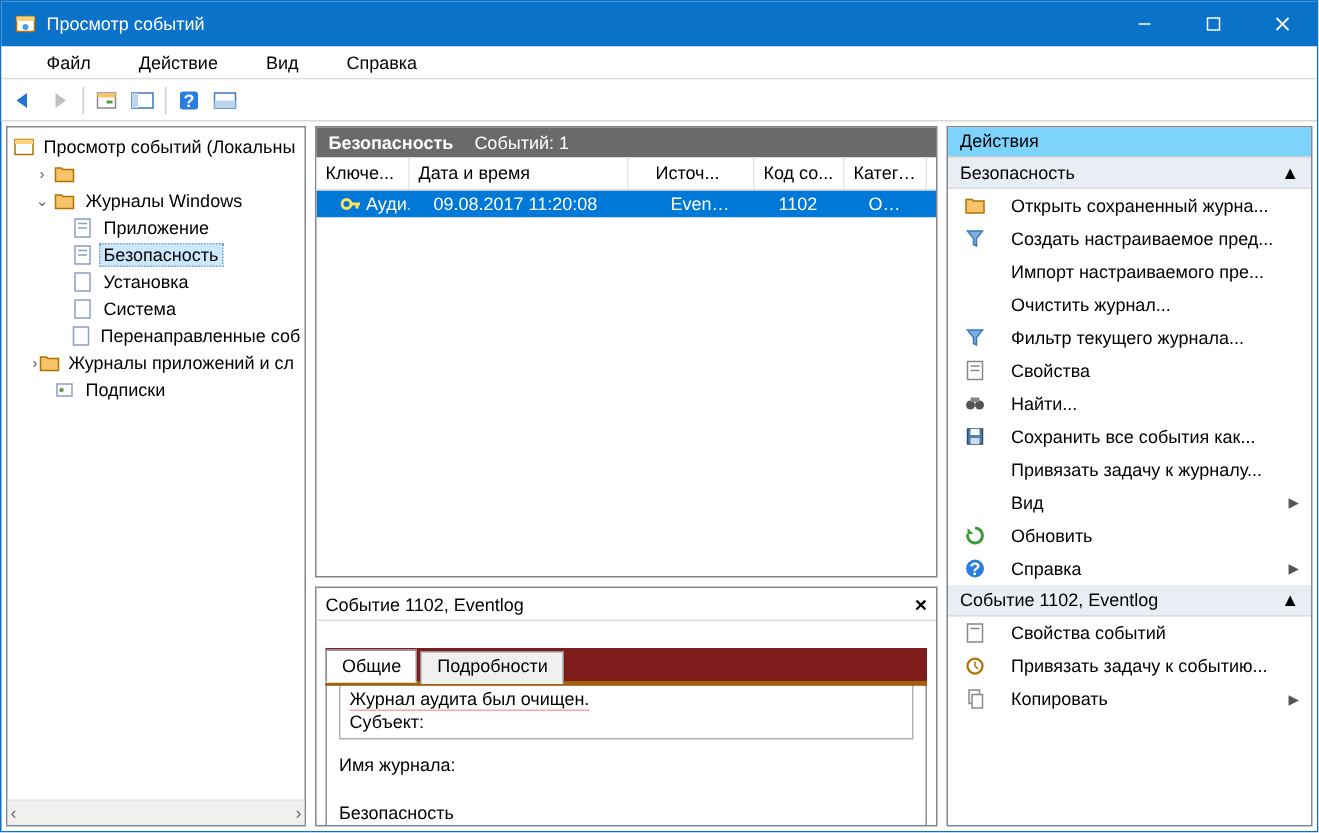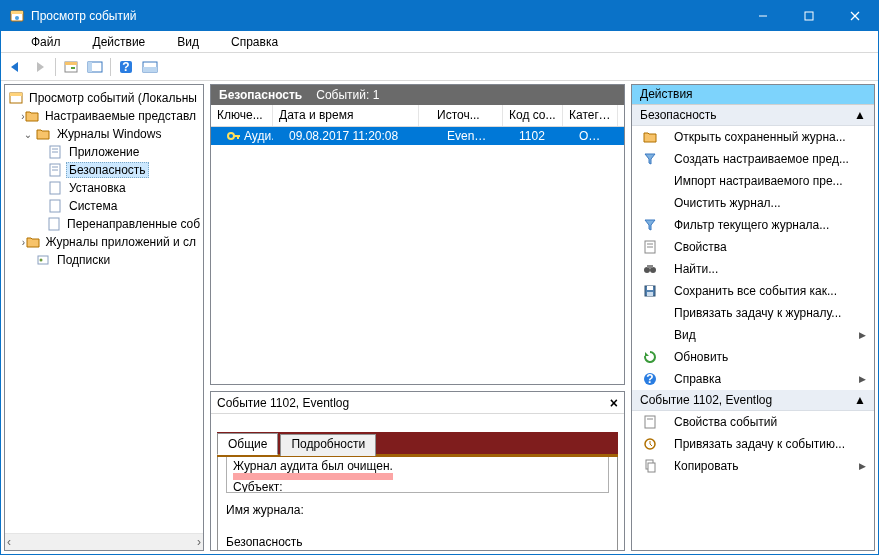--- a/index.html
+++ b/index.html
@@ -38,21 +38,21 @@
 .c1 { width: 62px; } .c2 { width: 146px; } .c3 { width: 72px; margin-left: 12px; } .c4 { width: 60px; } .c5 { width: 55px; }
 .detail-pane { height: 160px; }
 .detail-title { height: 22px; display: flex; align-items: center; justify-content: space-between; padding: 0 6px; border-bottom: 1px solid #d9d9d9; }
 .detail-body { padding: 6px; flex:1; overflow:hidden;}
 .tabs { display: flex; border-bottom: 3px solid #a16207; background:#7f1d1d; position:relative; top:12px;}
 .tab { padding: 3px 10px; border: 1px solid #919191; border-bottom: none; margin-right: 2px; background: #fff; position: relative; top: 1px; cursor:default;}
 .tab.active { background: #fff; border-bottom: 1px solid #fff; z-index:2;}
 .tab:not(.active) { background: #f0f0f0; top: 2px; padding-top: 2px; padding-bottom:2px;}
 .tab-content { border: 1px solid #919191; border-top:none; padding: 10px 8px; }
 .msg-box { border: 1px solid #b0b0b0; background:#fff; padding: 3px 6px; height: 38px; overflow:hidden;}
-.underlined { border-bottom: 7px solid #fca5a5; display:inline-block;}
+.underlined { border-bottom: 1px solid #fca5a5; display:inline-block;}
 .field-row { margin-top: 10px; display:flex; gap: 18px; flex-direction: column;}
 .actions-pane { width: 244px; }
 .actions-header { height: 20px; background: #7dd3fc; border-bottom: 1px solid #d0d0d0; padding: 2px 8px; font-weight: 400; }
 .actions-list { flex:1; overflow:auto;}
 .action-group-title { background: #e9eef5; padding: 3px 8px; display: flex; justify-content: space-between; align-items: center; border-bottom: 1px solid #d9dee5; cursor:default;}
 .action-item { display: flex; align-items: center; padding: 3px 8px 3px 10px; gap: 16px; cursor: default; overflow:hidden; }
 .action-item.with-arrow { justify-content: flex-start; }
 .action-item .arrow { margin-left: auto; font-size: 9px; color:#555;}
 .action-icon { width: 16px; height: 16px; display:inline-flex; align-items:center; justify-content:center; flex-shrink:0;}
 .action-icon.blank { width:16px;}
@@ -154,21 +154,20 @@
             </span>
           <span class="label">Просмотр событий (Локальны</span>
         </div>
         <div class="tree-row" style="padding-left:12px">
           <span class="tw">›</span>
           <span class="tree-icon">
               <svg width="14" height="12">
                 <path d="M1 2h4l1 1h7v8H1z" fill="#f7c36a" stroke="#b07000"></path>
               </svg>
             </span>
-          <span class="label">Настраиваемые представл</span>
         </div>
         <div class="tree-row" style="padding-left:12px">
           <span class="tw">⌄</span>
           <span class="tree-icon">
               <svg width="14" height="12">
                 <path d="M1 2h4l1 1h7v8H1z" fill="#f7c36a" stroke="#b07000"></path>
               </svg>
             </span>
           <span class="label">Журналы Windows</span>
         </div>

